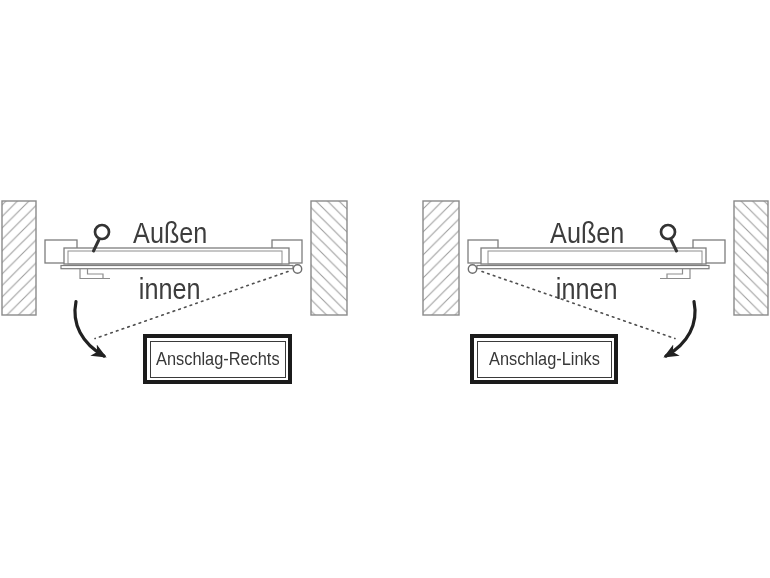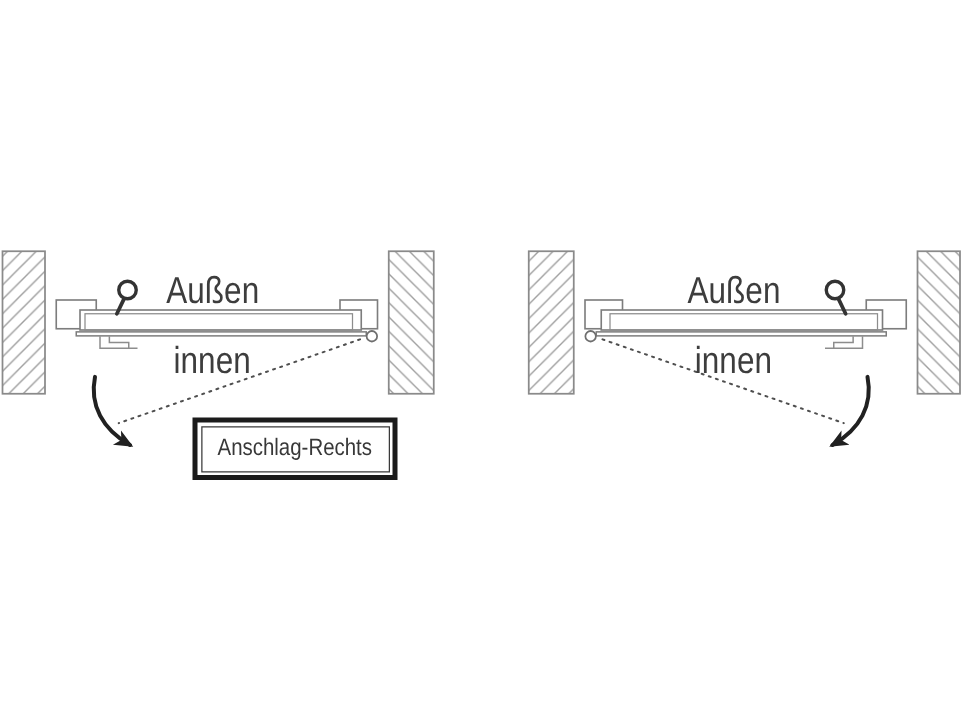--- a/index.html
+++ b/index.html
@@ -70,26 +70,31 @@
     <use href="#doorplan"></use>
     <use href="#doorplan" transform="translate(770,0) scale(-1,1)"></use>
   </svg>
 
   <div class="area-label" style="left:110px; top:221px;">
     <span class="squeeze">Außen</span>
   </div>
   <div class="area-label" style="left:110px; top:277px;">
     <span class="squeeze">innen</span>
   </div>
-  <div class="caption-box" style="left:154px; top:334px; width:164px; height:50px;">
+  <div class="caption-box" style="left:143px; top:334px; width:149px; height:50px;">
     <div class="caption-inner">
       <span class="caption-text">Anschlag-Rechts</span>
     </div>
   </div>
 
   <div class="area-label" style="left:527px; top:221px;">
     <span class="squeeze">Außen</span>
   </div>
   <div class="area-label" style="left:527px; top:277px;">
     <span class="squeeze">innen</span>
   </div>
+  <div class="caption-box" style="left:470px; top:334px; width:148px; height:50px;">
+    <div class="caption-inner">
+      <span class="caption-text">Anschlag-Links</span>
+    </div>
+  </div>
 
 </div>
 
 </body></html>

